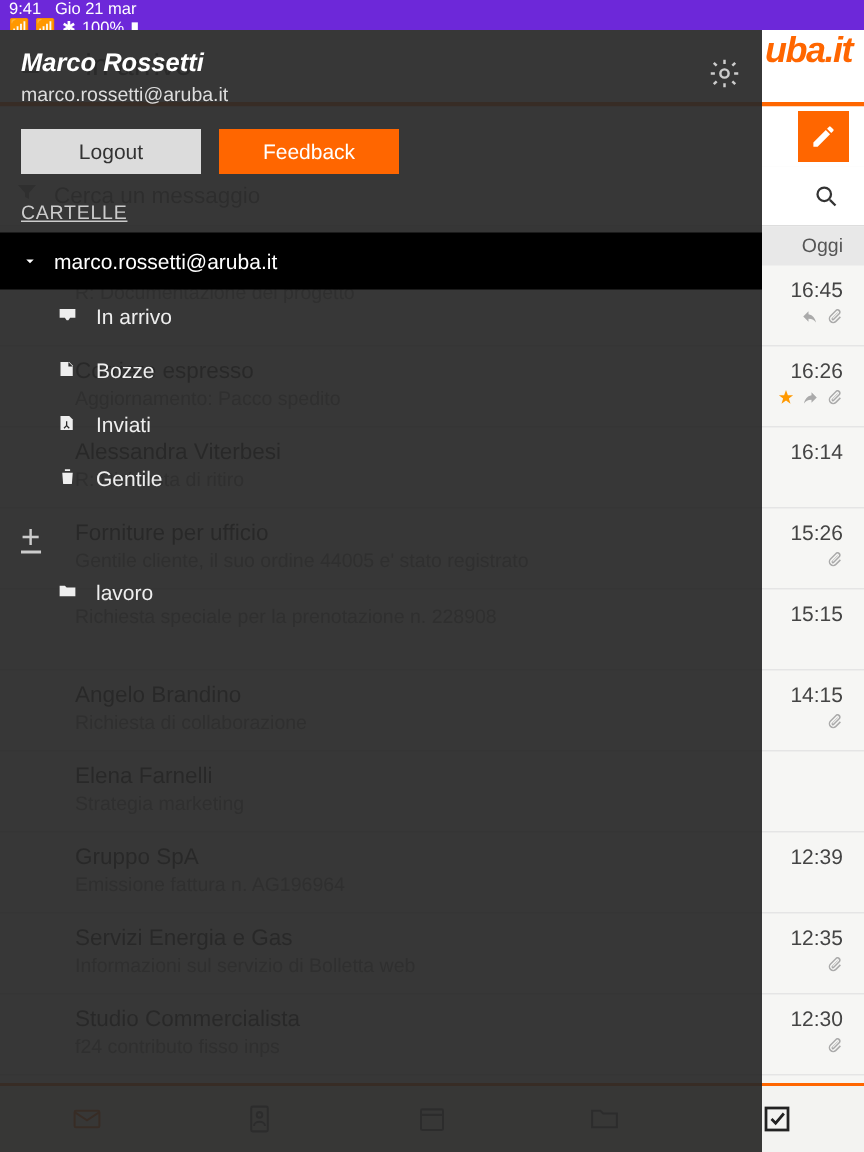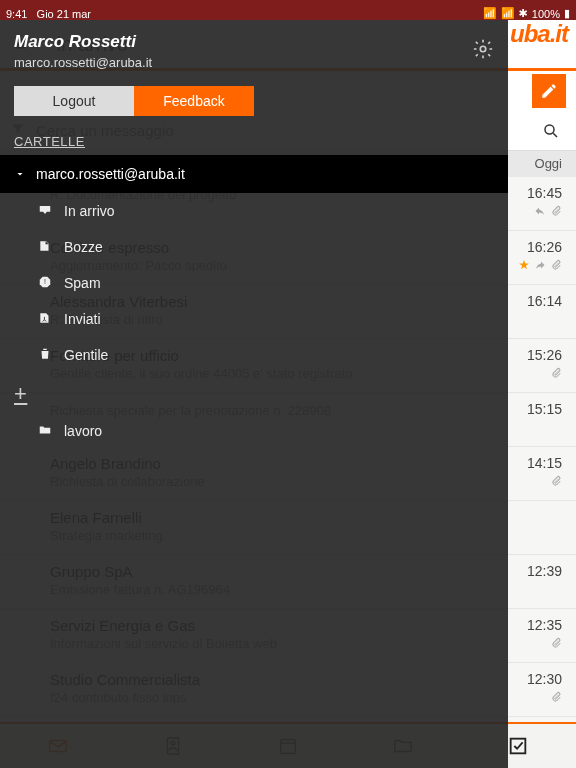--- a/index.html
+++ b/index.html
@@ -1,17 +1,17 @@
 <!DOCTYPE html>
 <html><head>
 <meta charset="utf-8">
 <style>
   * { box-sizing: border-box; margin: 0; padding: 0; }
   html, body { width: 576px; height: 768px; font-family: -apple-system, Helvetica, Arial, sans-serif; overflow: hidden; }
-  .statusbar { height: 20px; background: #7f1d1d; color: #fff; font-size: 11px; display: flex; align-items: flex-end; padding: 0 6px; }
+  .statusbar { height: 20px; background: #6d28d9; color: #fff; font-size: 11px; display: flex; align-items: flex-start; padding: 0 6px; flex-direction: column; }
   .sb-left { flex: 0 0 auto; }
   .sb-center { flex: 1; }
   .sb-right { flex: 0 0 auto; display: flex; align-items: center; gap: 4px; }
 
   .app { position: relative; width: 576px; height: 748px; }
 
   
   .bg {
     position: absolute; inset: 0; background: #f6f6f4;
     display: flex; flex-direction: column;
@@ -46,21 +46,21 @@
   .panel {
     position: absolute; left: 0; top: 0; width: 508px; height: 748px;
     background: rgba(40,40,40,0.93); color: #fff;
     display: flex; flex-direction: column;
     font-size: 14px;
   }
   .panel-header { padding: 12px 14px 6px; position: relative; }
   .panel-header .name { font-size: 17px; font-weight: 600; margin-bottom: 3px; font-style: italic; }
   .panel-header .email { font-size: 13px; color: #ddd; }
   .panel-header .gear { position: absolute; right: 14px; top: 18px; color: #bbb; }
-  .btn-row { display: flex; gap: 0; padding: 10px 14px; }
+  .btn-row { display: flex; gap: 12px; padding: 10px 14px; }
   .btn { flex: 0 0 auto; min-width: 120px; height: 30px; display: flex; align-items: center; justify-content: center; font-size: 14px; cursor: pointer; }
   .btn.logout { background: #dcdcdc; color: #333; }
   .btn.feedback { background: #ff6600; color: #fff; }
   .section-label { padding: 8px 14px 6px; font-size: 13px; color: #ccc; letter-spacing: 0.5px; display: flex; justify-content: space-between; align-items: flex-end; text-decoration: underline; }
   .acct-row { background: #000; height: 38px; display: flex; align-items: center; padding: 0 14px; gap: 10px; }
   .acct-row svg { width: 12px; height: 12px; }
   .folder { height: 36px; display: flex; align-items: center; padding-left: 38px; gap: 12px; color: #eee; }
   .folder svg { width: 14px; height: 14px; flex: 0 0 14px; fill: currentColor; }
   .plus-icon { font-size: 22px; font-weight: 300; }
 </style>
@@ -272,27 +272,20 @@
         </div>
         <div class="folder">
           <span><svg viewBox="0 0 24 24">
               <path d="M4 4h10l4 4v12H4z"></path>
               <path d="M13 4v5h5" fill="#2a2a2a"></path>
             </svg></span>
           <span>Bozze</span>
         </div>
         <div class="folder">
           <span><svg viewBox="0 0 24 24">
-              <path d="M8 3h8l5 5v8l-5 5H8l-5-5V8z"></path>
-              <text x="12" y="16" text-anchor="middle" font-size="12" fill="#2a2a2a">!</text>
-            </svg></span>
-          <span>Spam</span>
-        </div>
-        <div class="folder">
-          <span><svg viewBox="0 0 24 24">
               <path d="M4 4h10l4 4v12H4z"></path>
               <path d="M8 18l3-3 3 3M11 15v-5" stroke="#2a2a2a" stroke-width="1.5" fill="none"></path>
             </svg></span>
           <span>Inviati</span>
         </div>
         <div class="folder">
           <span><svg viewBox="0 0 24 24">
               <path d="M6 7h12l-1 13H7zM4 5h16M9 5V3h6v2"></path>
             </svg></span>
           <span>Gentile</span>

